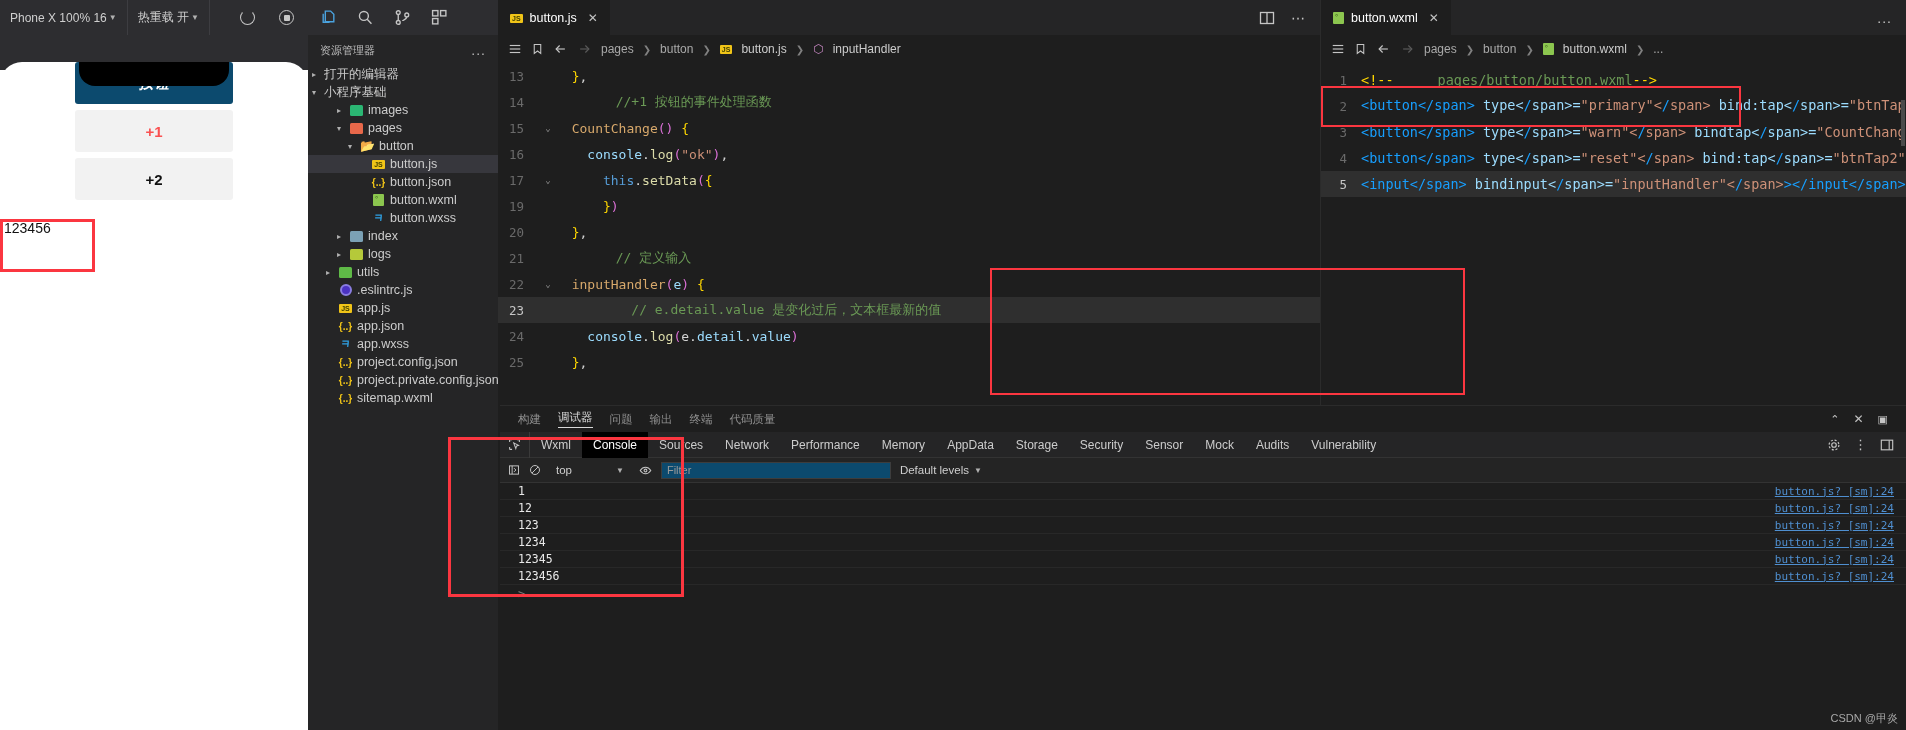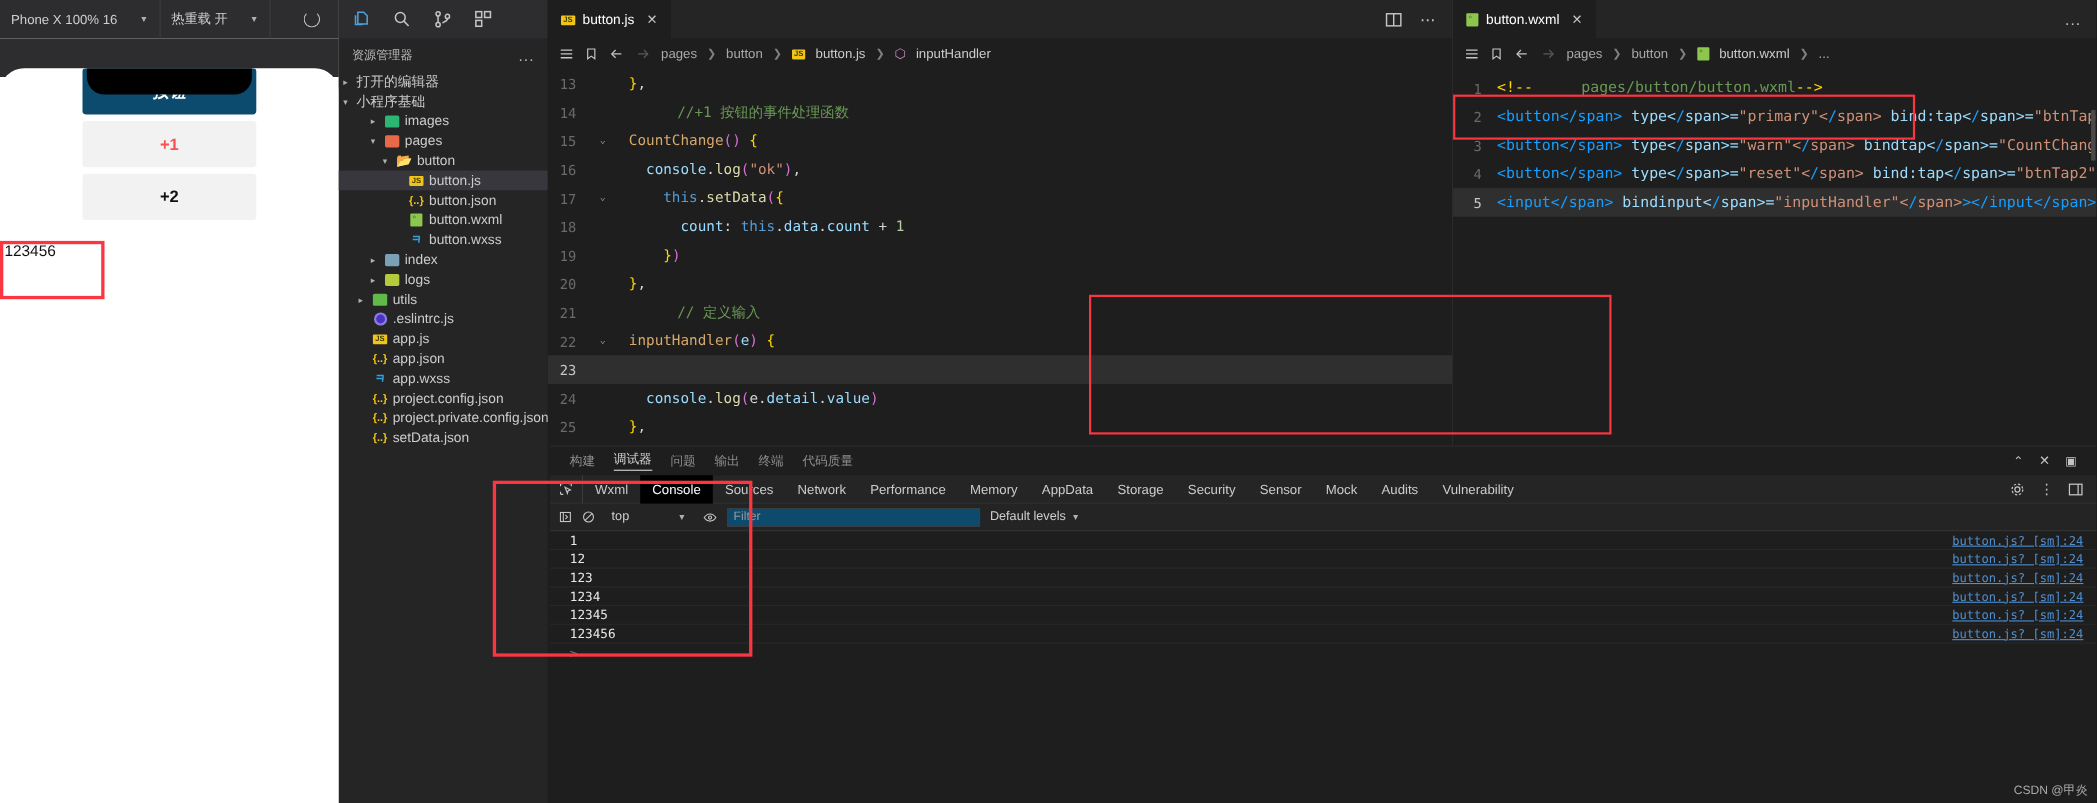--- a/index.html
+++ b/index.html
@@ -7,21 +7,21 @@
     width: 1906px; height: 730px;
     background: #1e1e1e;
     font-family: "Liberation Sans", sans-serif;
     overflow: hidden;
   }
   .app { position: relative; width: 1906px; height: 730px; display: flex; }
 
   
   .sim-pane { width: 308px; height: 730px; background: #ffffff; position: relative; flex: 0 0 308px; }
   .sim-toolbar { height: 35px; background: #2d2d30; display: flex; align-items: center; color: #cfcfcf; font-size: 12px; }
-  .sim-tb-item { padding: 0 10px; height: 35px; display: flex; align-items: center; gap: 20px; border-right: 1px solid #3d3d41; white-space: nowrap; }
+  .sim-tb-item { padding: 0 10px; height: 35px; display: flex; align-items: center; gap: 2px; border-right: 1px solid #3d3d41; white-space: nowrap; }
   .caret { font-size: 8px; color: #b0b0b0; }
   .sim-icons { display: flex; align-items: center; gap: 24px; padding-left: 30px; }
   .ring { width: 15px; height: 15px; border: 1.6px solid #c8c8c8; border-radius: 50%; border-top-color: transparent; }
   .rec { width: 15px; height: 15px; border: 1.6px solid #c8c8c8; border-radius: 50%; position: relative; }
   .rec::after { content: ""; position: absolute; width: 6px; height: 6px; background: #c8c8c8; border-radius: 1px; left: 3.7px; top: 3.7px; }
 
   .sim-darkband { height: 35px; background: #2d2d30; }
   .phone { position: absolute; top: 62px; left: 0; width: 308px; height: 668px; background: #fff; border-radius: 22px 22px 0 0; overflow: hidden; }
   .notch { position: absolute; top: 0; left: 50%; transform: translateX(-50%); width: 150px; height: 24px; background: #000; border-radius: 0 0 16px 16px; }
   .statusbar { height: 36px; display: flex; align-items: center; justify-content: space-between; padding: 0 10px; font-size: 12px; color: #000; font-weight: 600; }
@@ -304,21 +304,21 @@
               <span class="brace">{..}</span>
             </span>
             <span>project.private.config.json</span>
           </div>
           <div class="row">
             <span style="width:10px;flex:0 0 10px"></span>
             <span class="tw"></span>
             <span class="fi">
               <span class="brace">{..}</span>
             </span>
-            <span>setData.json</span>
+            <span>sitemap.wxml</span>
           </div>
         </div>
     </div>
   </div>
 
   <div class="editor">
     <div class="tabstrip">
       <div class="tab">
         <span class="badge-js">JS</span>
         <span>button.js</span>
@@ -379,25 +379,20 @@
           <span class="ln">16</span>
           <span class="fold"></span>
           <span class="ctext"><span class="c-pl">    <span class="c-prop">console</span>.<span class="c-fn">log</span><span class="c-brk2">(</span><span class="c-str">"ok"</span><span class="c-brk2">)</span>,</span></span>
         </div>
         <div class="cl">
           <span class="ln">17</span>
           <span class="fold">⌄</span>
           <span class="ctext"><span class="c-pl">      <span class="c-this">this</span>.<span class="c-fn">setData</span><span class="c-brk2">(</span><span class="c-brk1">{</span></span></span>
         </div>
         <div class="cl">
-          <span class="ln">18</span>
-          <span class="fold"></span>
-          <span class="ctext"><span class="c-pl">        <span class="c-prop">count</span>: <span class="c-this">this</span>.<span class="c-prop">data</span>.<span class="c-prop">count</span> + <span class="c-num">1</span></span></span>
-        </div>
-        <div class="cl">
           <span class="ln">19</span>
           <span class="fold"></span>
           <span class="ctext"><span class="c-pl">      <span class="c-brk1">}</span><span class="c-brk2">)</span></span></span>
         </div>
         <div class="cl">
           <span class="ln">20</span>
           <span class="fold"></span>
           <span class="ctext"><span class="c-pl">  <span class="c-brk1">}</span>,</span></span>
         </div>
         <div class="cl">
@@ -406,20 +401,21 @@
           <span class="ctext"><span class="c-com">  // 定义输入</span></span>
         </div>
         <div class="cl">
           <span class="ln">22</span>
           <span class="fold">⌄</span>
           <span class="ctext"><span class="c-pl">  <span class="c-orange">inputHandler</span><span class="c-brk2">(</span><span class="c-prop">e</span><span class="c-brk2">)</span> <span class="c-brk1">{</span></span></span>
         </div>
         <div class="cl hl">
           <span class="ln cur">23</span>
           <span class="fold"></span>
+          <span class="ctext"><span class="c-com">    // e.detail.value 是变化过后，文本框最新的值</span></span>
         </div>
         <div class="cl">
           <span class="ln">24</span>
           <span class="fold"></span>
           <span class="ctext"><span class="c-pl">    <span class="c-prop">console</span>.<span class="c-fn">log</span><span class="c-brk2">(</span>e.<span class="c-prop">detail</span>.<span class="c-prop">value</span><span class="c-brk2">)</span></span></span>
         </div>
         <div class="cl">
           <span class="ln">25</span>
           <span class="fold"></span>
           <span class="ctext"><span class="c-pl">  <span class="c-brk1">}</span>,</span></span>

